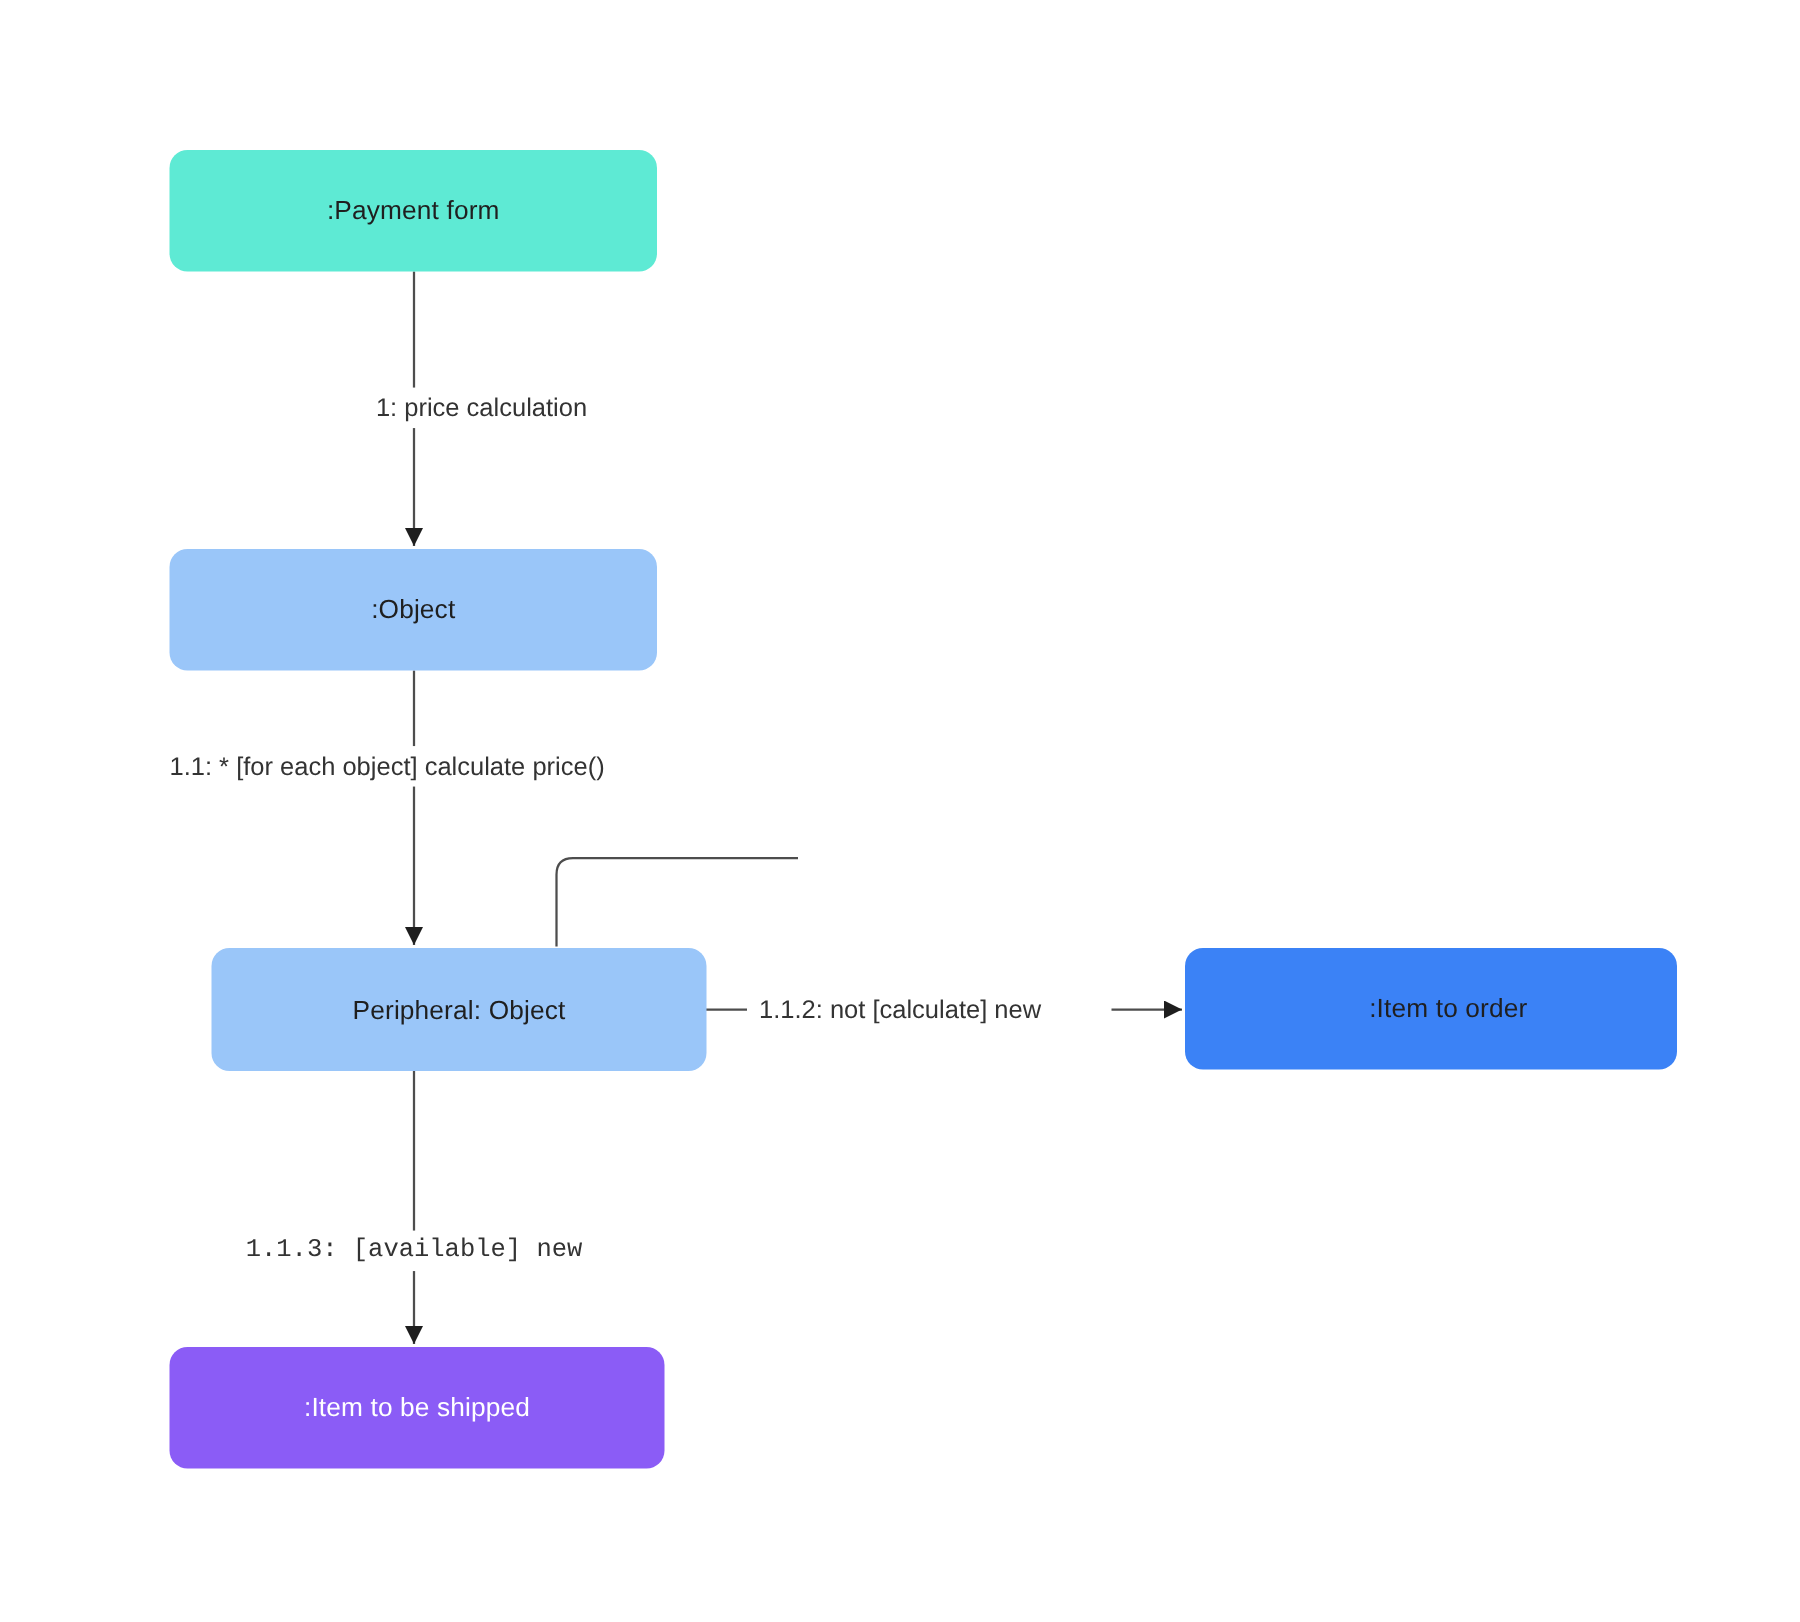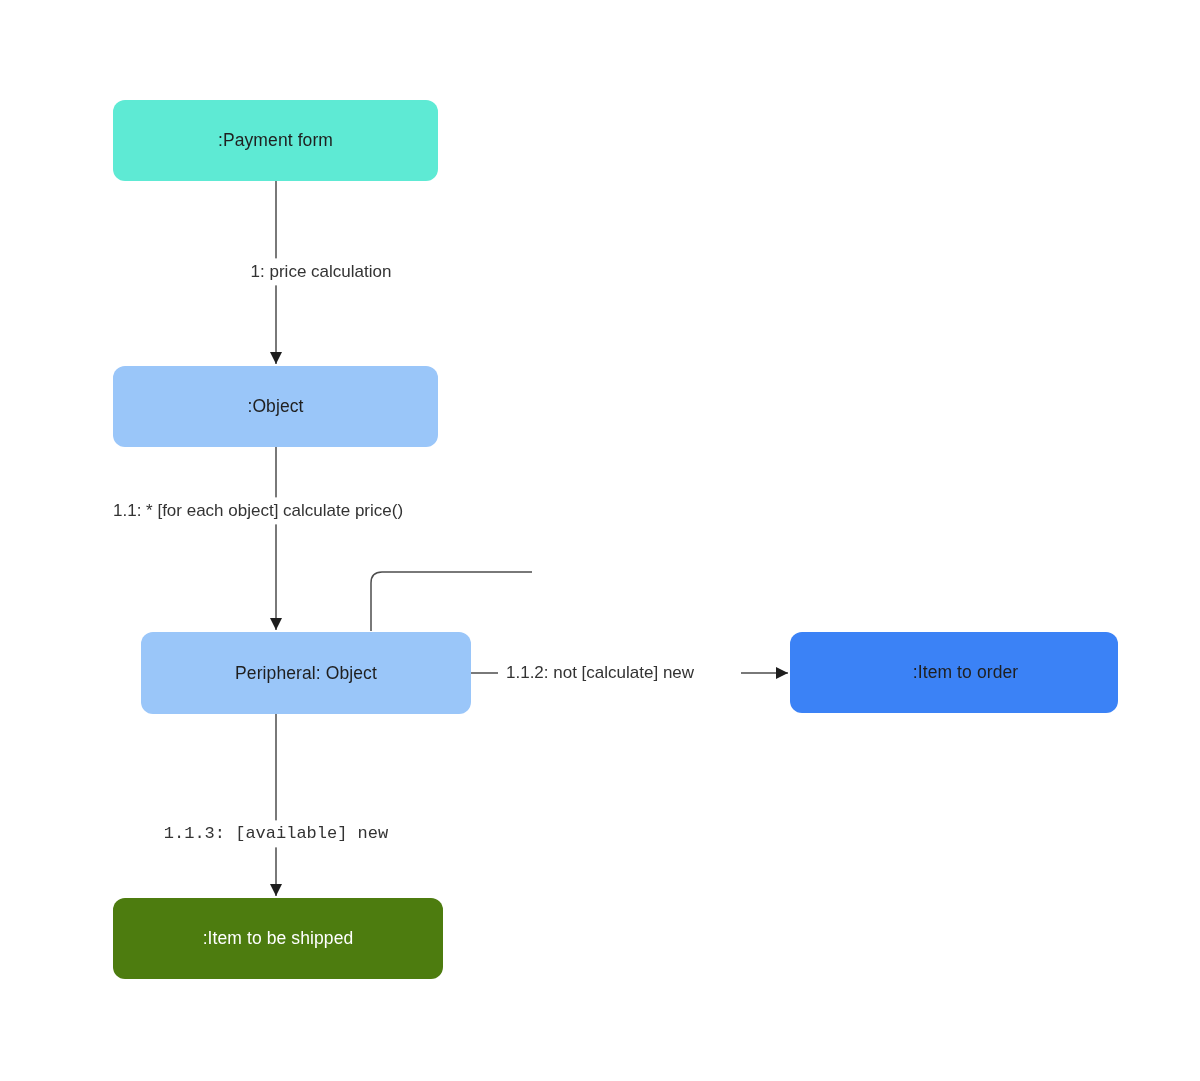--- a/index.html
+++ b/index.html
@@ -78,21 +78,21 @@
   </div>
 
   <div class="node" id="node-peripheral" style="background: rgb(154, 198, 249);">
     <span>Peripheral: Object</span>
   </div>
 
   <div class="node" id="node-item-to-order" style="background: #3b82f6; padding-left: 23px;">
     <span>:Item to order</span>
   </div>
 
-  <div class="node dark" id="node-item-shipped" style="background: #4d7c0f;">
+  <div class="node dark" id="node-item-shipped" style="background: #8b5cf6;">
     <span>:Item to be shipped</span>
   </div>
 
   <div class="edge-label" id="label-msg1">1: price calculation</div>
 
   <div class="edge-label" id="label-msg11">1.1: * [for each object] calculate price()</div>
 
 
   <div class="edge-label" id="label-msg112">1.1.2: not [calculate] new</div>
 

